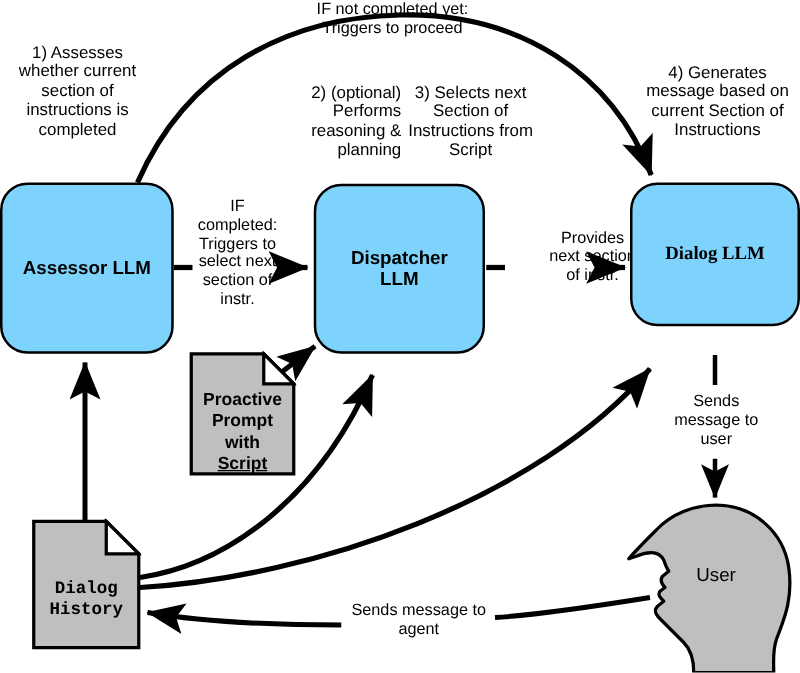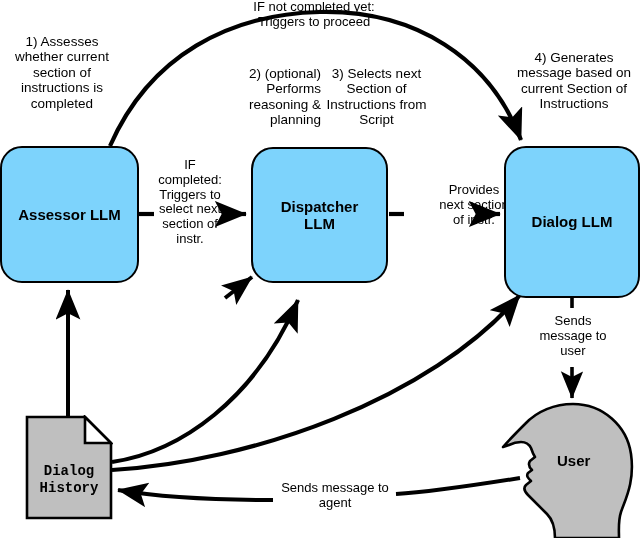--- a/index.html
+++ b/index.html
@@ -84,21 +84,21 @@
   }
   .doc-text .u {
     text-decoration: underline;
   }
   .head-wrap {
     position: absolute;
   }
   .head-wrap svg { display:block; }
   .head-label {
     position: absolute;
-    font-weight: bold;
+    font-weight: normal;
     font-size: 15px;
     color: #000;
   }
   .nodetext {
     pointer-events: none;
   }
 </style>
 </head>
 <body>
 
@@ -157,24 +157,36 @@
 
   <div class="node rounded" style="left:0px; top:146px; width:139px; height:137px; font-size:15px;">
     <span class="nodetext">Assessor LLM</span>
   </div>
 
   <div class="node rounded" style="left:251px; top:147px; width:137px; height:136px; font-size:15px; flex-direction:column;">
     <span class="nodetext">Dispatcher</span>
     <span class="nodetext">LLM</span>
   </div>
 
-  <div class="node rounded" style="left:504px; top:146px; width:136px; height:152px; font-size:15px;">
+  <div class="node rounded" style="left:504px; top:146px; width:136px; height:115px; font-size:15px;font-family:Liberation Serif, serif;">
     <span class="nodetext">Dialog LLM</span>
   </div>
 
+  <div class="doc-wrap" style="left:151px; top:281px; width:86px; height:100px;">
+    <svg width="86" height="100" viewBox="0 0 86 100" xmlns="http://www.w3.org/2000/svg">
+      <path d="M2,2 L60,2 L84,26 L84,98 L2,98 Z" fill="#bfbfbf" stroke="#000" stroke-width="2.6" stroke-linejoin="miter"></path>
+      <path d="M60,2 L60,26 L84,26 Z" fill="#ffffff" stroke="#000" stroke-width="2.6"></path>
+    </svg>
+    <div class="doc-text" style="padding-top:14px;">
+      <span>Proactive</span>
+      <span>Prompt</span>
+      <span>with</span>
+      <span class="u">Script</span>
+    </div>
+  </div>
 
   <div class="doc-wrap" style="left:25px; top:415px; width:88px; height:105px;">
     <svg width="88" height="105" viewBox="0 0 88 105" xmlns="http://www.w3.org/2000/svg">
       <path d="M2,2 L60,2 L86,28 L86,103 L2,103 Z" fill="#bfbfbf" stroke="#000" stroke-width="2.6" stroke-linejoin="miter"></path>
       <path d="M60,2 L60,28 L86,28 Z" fill="#ffffff" stroke="#000" stroke-width="2.6"></path>
     </svg>
     <div class="doc-text" style="padding-top:12px;font-family:Liberation Mono, monospace;">
       <span>Dialog</span>
       <span>History</span>
     </div>

